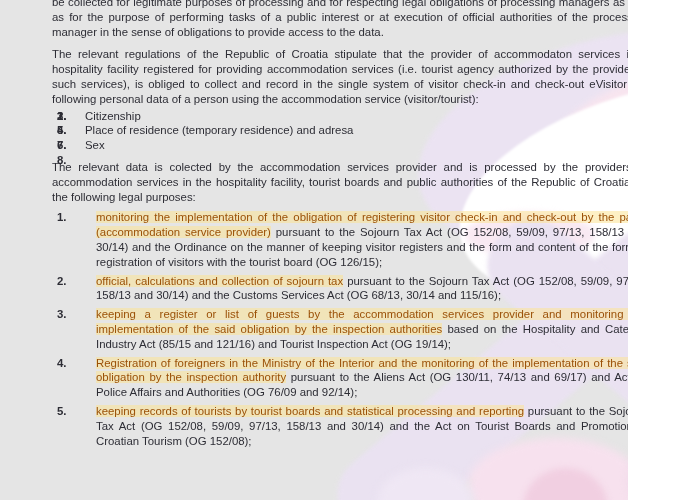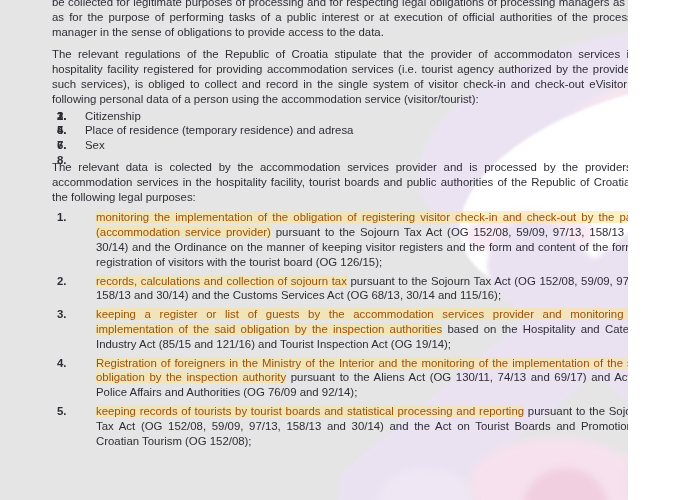--- a/index.html
+++ b/index.html
@@ -113,21 +113,21 @@
       <li><span class="num">8.</span></li>
     </ol>
 
     <p>The relevant data is colected by the accommodation services provider and is processed by the providers of accommodation services in the hospitality facility, tourist boards and public authorities of the Republic of Croatia for the following legal purposes:</p>
 
     <ol class="purpose-list">
       <li>
         <span class="num">1.</span><span class="hl">monitoring the implementation of the obligation of registering visitor check-in and check-out by the payer (accommodation service provider)</span><span> pursuant to the Sojourn Tax Act (OG 152/08, 59/09, 97/13, 158/13 and 30/14) and the Ordinance on the manner of keeping visitor registers and the form and content of the form of registration of visitors with the tourist board (OG 126/15);</span>
       </li>
       <li>
-        <span class="num">2.</span><span class="hl">records, calculations and collection of sojourn tax</span><span> pursuant to the Sojourn Tax Act (OG 152/08, 59/09, 97/13, 158/13 and 30/14) and the Customs Services Act (OG 68/13, 30/14 and 115/16);</span>
+        <span class="num">2.</span><span class="hl">official, calculations and collection of sojourn tax</span><span> pursuant to the Sojourn Tax Act (OG 152/08, 59/09, 97/13, 158/13 and 30/14) and the Customs Services Act (OG 68/13, 30/14 and 115/16);</span>
       </li>
       <li>
         <span class="num">3.</span><span class="hl">keeping a register or list of guests by the accommodation services provider and monitoring the implementation of the said obligation by the inspection authorities</span><span> based on the Hospitality and Catering Industry Act (85/15 and 121/16) and Tourist Inspection Act (OG 19/14);</span>
       </li>
       <li>
         <span class="num">4.</span><span class="hl">Registration of foreigners in the Ministry of the Interior and the monitoring of the implementation of the said obligation by the inspection authority</span><span> pursuant to the Aliens Act (OG 130/11, 74/13 and 69/17) and Act on Police Affairs and Authorities (OG 76/09 and 92/14);</span>
       </li>
       <li>
         <span class="num">5.</span><span class="hl">keeping records of tourists by tourist boards and statistical processing and reporting</span><span> pursuant to the Sojourn Tax Act (OG 152/08, 59/09, 97/13, 158/13 and 30/14) and the Act on Tourist Boards and Promotion of Croatian Tourism (OG 152/08);</span>
       </li>

